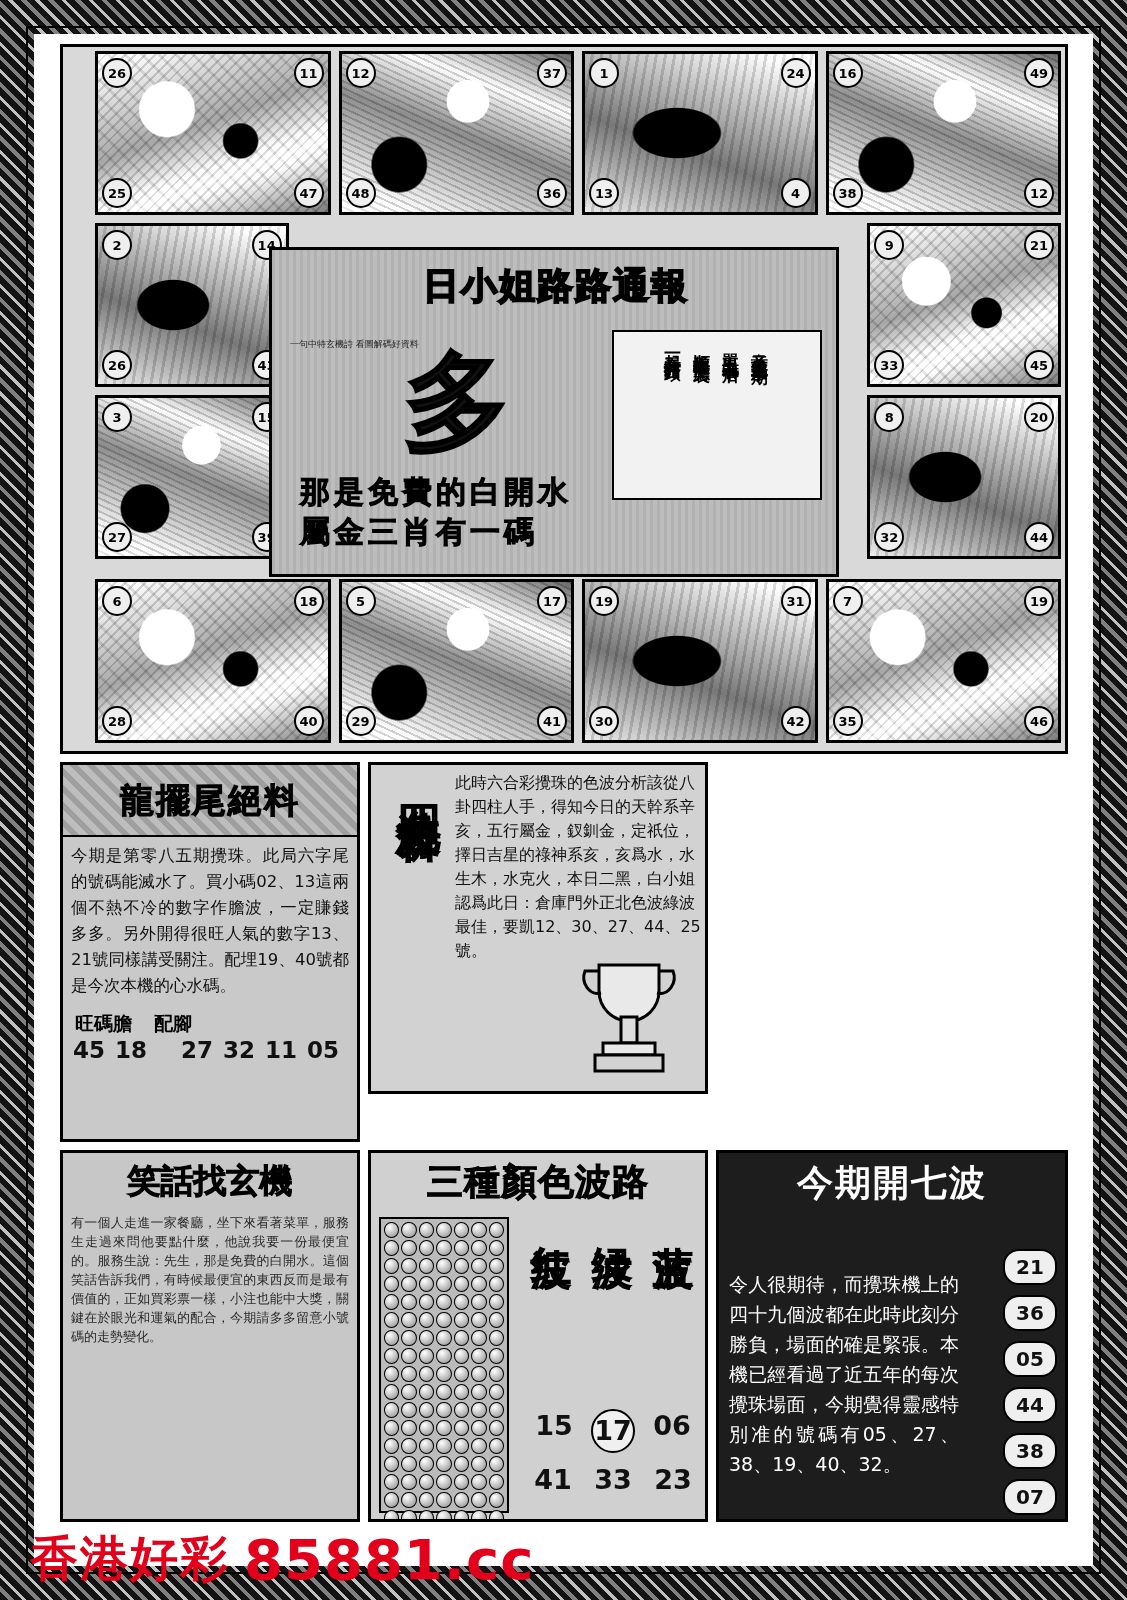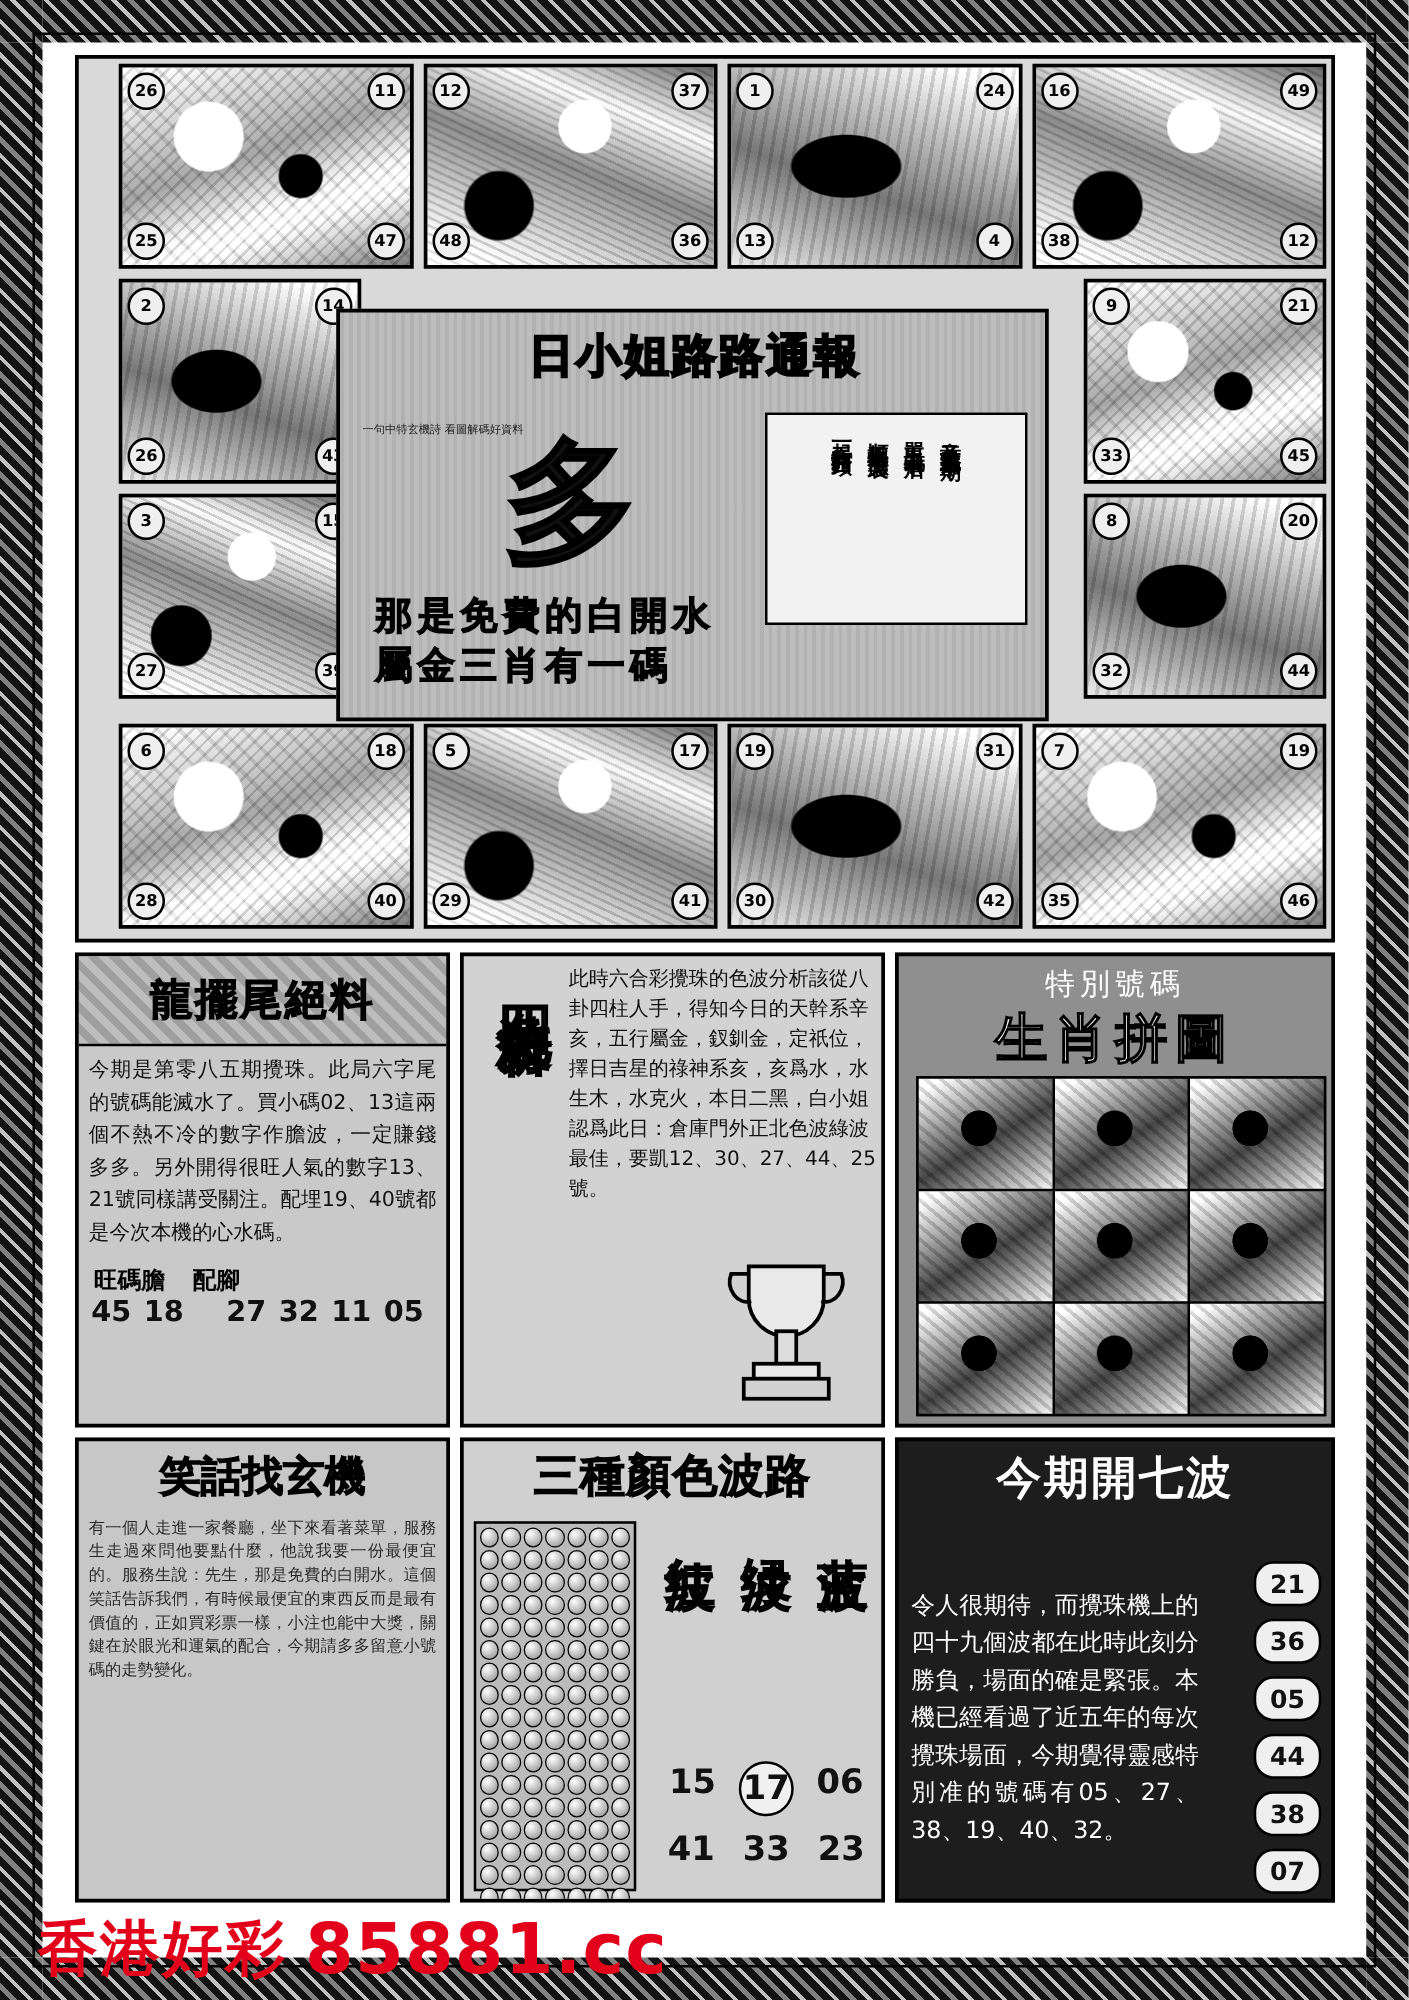--- a/index.html
+++ b/index.html
@@ -63,21 +63,21 @@
 
   
   #p1{left:0;top:0;width:300px;height:380px;background:#c9c9c9;}
   #p1 .h{height:70px;font-size:34px;line-height:70px;letter-spacing:2px;-webkit-text-stroke:1px #000;
       background:repeating-linear-gradient(45deg,#bdbdbd 0 6px,#9f9f9f 6px 12px);border-bottom:2px solid #000;}
   #p1 .body{padding:6px 8px;font-size:16.5px;line-height:26px;color:#111;text-align:justify;}
   .numrow{display:flex;gap:10px;padding:0 10px;font-size:23px;font-weight:bold;color:#111;}
   .lblrow{display:flex;gap:22px;padding:6px 12px 0;font-size:19px;font-weight:bold;color:#000;}
 
   
-  #p2{left:308px;top:0;width:340px;height:380px;background:#d2d2d2;}
+  #p2{left:308px;top:0;width:340px;height:332px;background:#d2d2d2;}
   #p2 .vtitle{position:absolute;left:6px;top:6px;width:72px;height:250px;writing-mode:vertical-rl;text-orientation:upright;
       font-size:44px;font-weight:bold;color:#111;-webkit-text-stroke:1px #000;letter-spacing:3px;}
   #p2 .txt{position:absolute;left:84px;top:6px;width:250px;height:300px;font-size:16px;line-height:24px;color:#111;}
   #p2 .trophy{position:absolute;right:16px;bottom:8px;width:120px;height:130px;}
 
   
   #p3{left:656px;top:0;width:352px;height:380px;background:#8f8f8f;}
   #p3 .h1{font-size:24px;color:#fff;text-align:center;padding-top:6px;letter-spacing:4px;}
   #p3 .h2{font-size:42px;color:#fff;text-align:center;font-weight:bold;letter-spacing:6px;-webkit-text-stroke:1px #000;}
   #p3 .mosaic{position:absolute;left:14px;top:96px;width:324px;height:268px;border:2px solid #000;
@@ -267,35 +267,20 @@
         <svg class="trophy" viewBox="0 0 120 130">
           <path d="M30 12 h60 v26 a30 30 0 0 1 -60 0 z" fill="#e9e9e9" stroke="#000" stroke-width="3"></path>
           <path d="M30 18 h-14 a14 16 0 0 0 16 22" fill="none" stroke="#000" stroke-width="3"></path>
           <path d="M90 18 h14 a14 16 0 0 1 -16 22" fill="none" stroke="#000" stroke-width="3"></path>
           <rect x="52" y="64" width="16" height="26" fill="#dcdcdc" stroke="#000" stroke-width="3"></rect>
           <rect x="34" y="90" width="52" height="12" fill="#e9e9e9" stroke="#000" stroke-width="3"></rect>
           <rect x="26" y="102" width="68" height="16" fill="#d2d2d2" stroke="#000" stroke-width="3"></rect>
         </svg>
       </div>
 
-      <div class="panel" id="p3">
-        <div class="h1">特別號碼</div>
-        <div class="h2">生肖拼圖</div>
-        <div class="mosaic">
-          <div class="mcell"></div>
-          <div class="mcell"></div>
-          <div class="mcell"></div>
-          <div class="mcell"></div>
-          <div class="mcell"></div>
-          <div class="mcell"></div>
-          <div class="mcell"></div>
-          <div class="mcell"></div>
-          <div class="mcell"></div>
-        </div>
-      </div>
 
       <div class="panel" id="p4">
         <div class="h">笑話找玄機</div>
         <div class="joke">有一個人走進一家餐廳，坐下來看著菜單，服務生走過來問他要點什麼，他說我要一份最便宜的。服務生說：先生，那是免費的白開水。這個笑話告訴我們，有時候最便宜的東西反而是最有價值的，正如買彩票一樣，小注也能中大獎，關鍵在於眼光和運氣的配合，今期請多多留意小號碼的走勢變化。</div>
       </div>
 
       <div class="panel" id="p5">
         <div class="h">三種顏色波路</div>
         <div class="dots" id="dotgrid">
             <div class="dot"></div>

